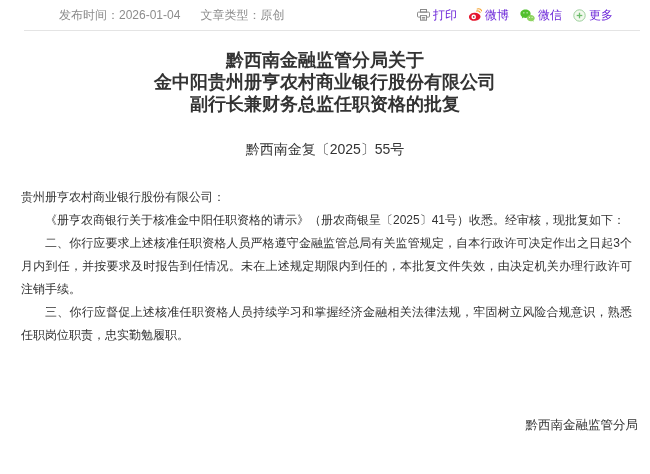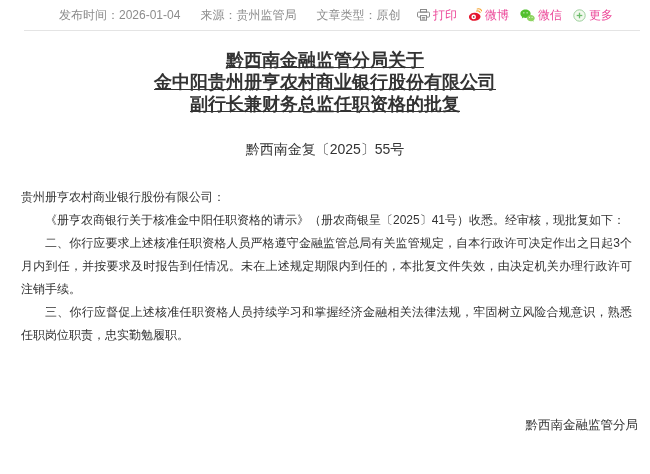--- a/index.html
+++ b/index.html
@@ -13,28 +13,28 @@
   .meta-bar {
     margin:0 10px 0 24px;
     height:31px; box-sizing:border-box;
     border-bottom:1px solid #e4e4e4;
     display:flex; justify-content:space-between; align-items:center;
     padding:0 27px 0 35px;
     font-size:12px; color:#8c8c8c; white-space:nowrap;
   }
   .meta-left { display:flex; gap:20px; align-items:center; }
   .meta-item { display:flex; align-items:center; }
-  .meta-right { display:flex; gap:11px; align-items:flex-end; color:#ec4899; }
+  .meta-right { display:flex; gap:11px; align-items:flex-end; color:#6d28d9; }
   .action { display:flex; align-items:center; gap:3px; cursor:pointer; }
   .action svg { display:block; }
   
   .doc-title {
     margin:18px 30px 0;
     text-align:center;
-    font-size:18px; font-weight:bold; line-height:22px; color:#333;text-decoration:underline;
+    font-size:18px; font-weight:bold; line-height:22px; color:#333;
   }
   .doc-number {
     margin-top:23px; text-align:center;
     font-size:14px; line-height:23px; color:#333;
   }
   .doc-body {
     margin:25px 18px 0 21px;
     font-size:12px; line-height:23px; color:#333;
     text-align:justify;
   }
@@ -47,24 +47,20 @@
   }
 </style>
 </head>
 <body>
 
 <div class="meta-bar">
   <div class="meta-left">
     <span class="meta-item">
       <span>发布时间：</span>
       <span>2026-01-04</span>
-    </span>
-    <span class="meta-item">
-      <span>来源：</span>
-      <span>贵州监管局</span>
     </span>
     <span class="meta-item">
       <span>文章类型：</span>
       <span>原创</span>
     </span>
   </div>
 
   <div class="meta-right">
     <span class="action">
       <span>

